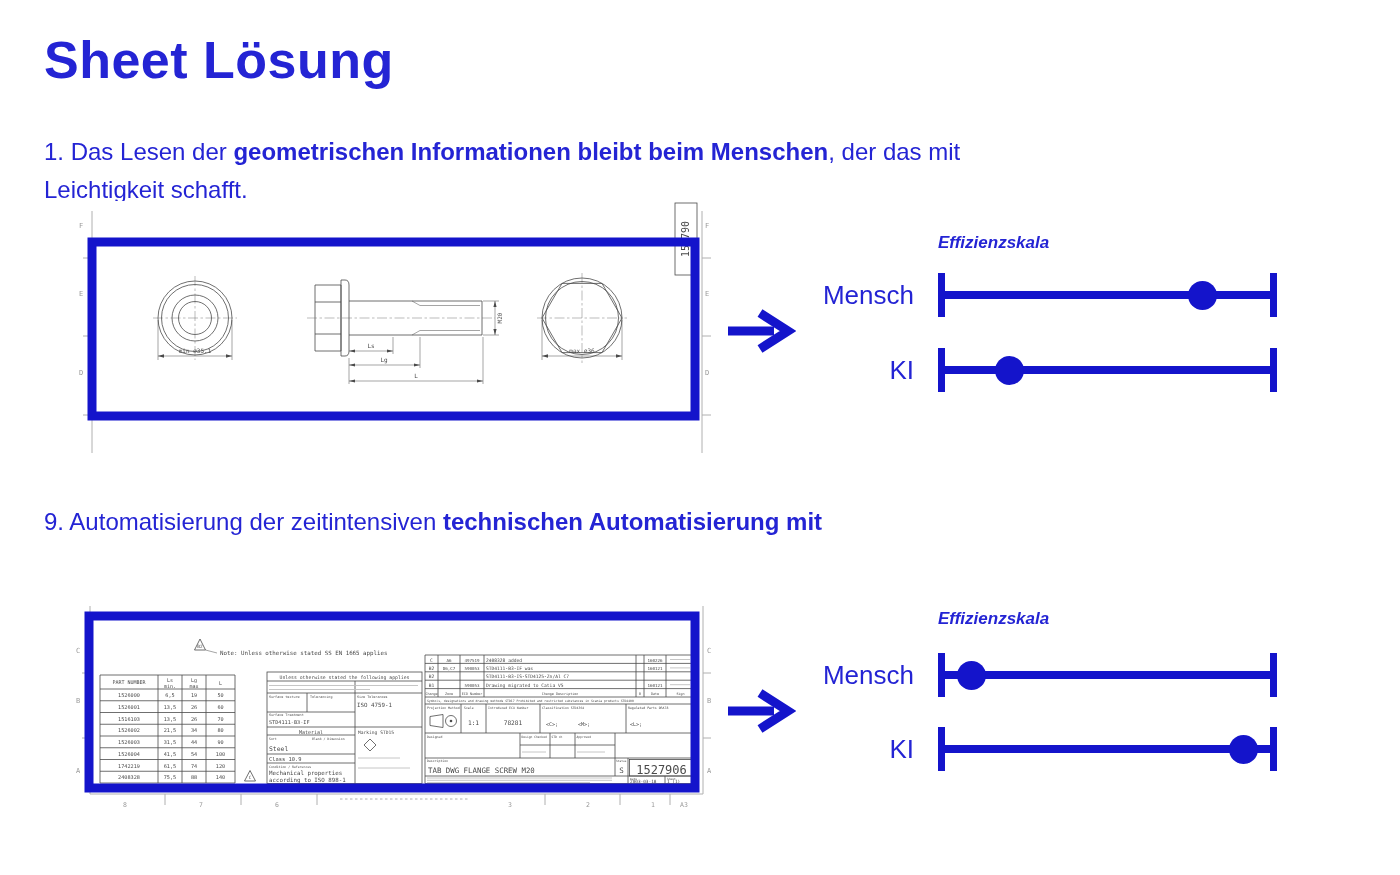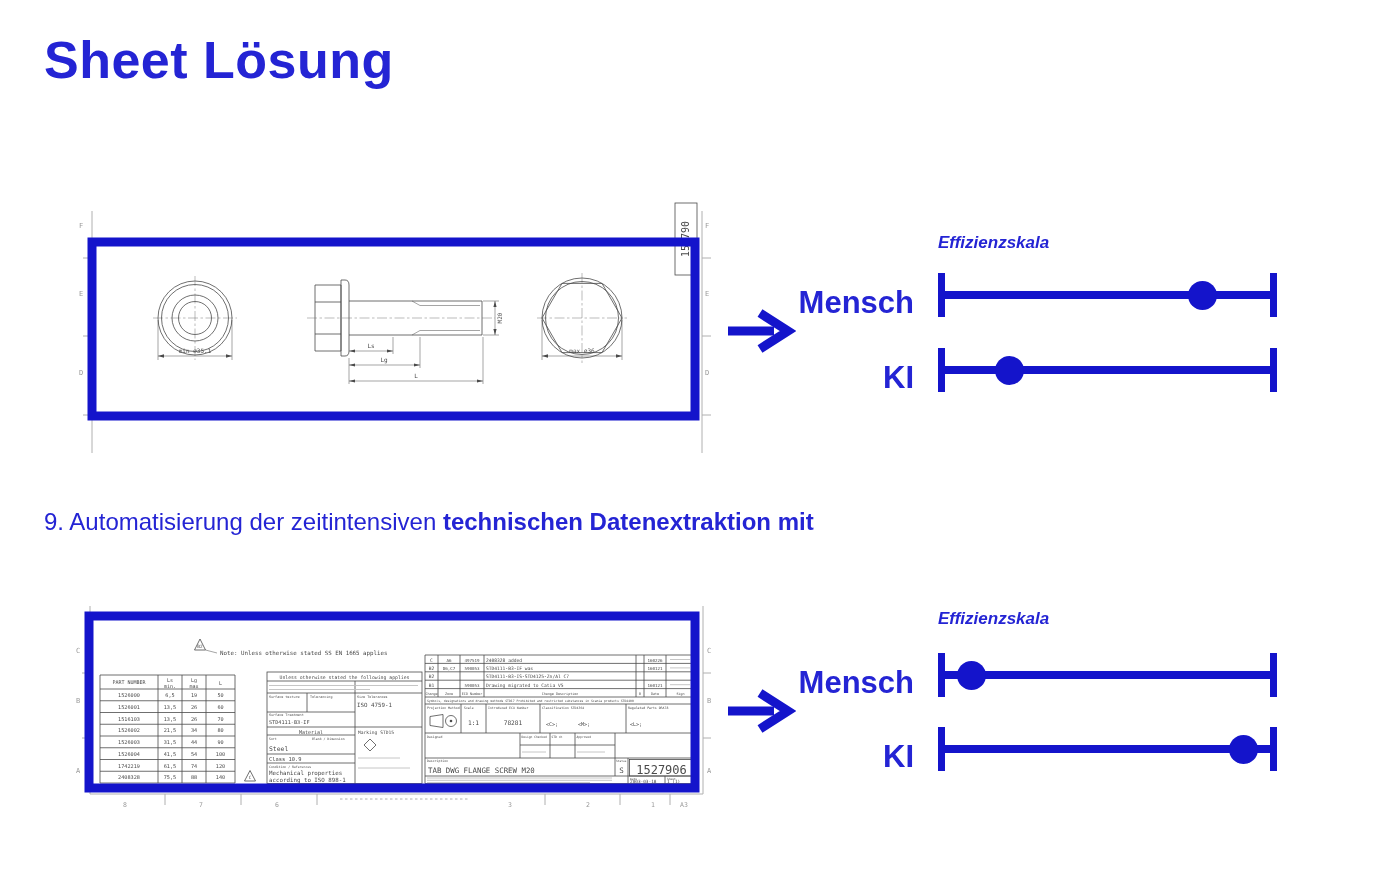--- a/index.html
+++ b/index.html
@@ -21,34 +21,38 @@
   .frl{stroke:var(--frame-line);stroke-width:1;fill:none;}
   .ftx{fill:#9a9a9a;font-family:"DejaVu Sans Mono",monospace;}
   .dtx{fill:var(--drawing-line);font-family:"DejaVu Sans Mono",monospace;}
   .arr{fill:var(--drawing-line);stroke:none;}
   .fillbar{stroke:#c0c0c0;stroke-width:.9;fill:none;}
   .blue-border{stroke:var(--accent-element);stroke-width:9;fill:none;}
   .arrow-svg{position:absolute;}
   .arrow-svg line,.arrow-svg polyline{stroke:var(--accent-element);stroke-width:9;fill:none;stroke-linejoin:miter;}
   .eff-title{position:absolute;color:var(--accent-text);font-size:17px;font-style:italic;font-weight:600;}
   .slider{position:absolute;width:339px;height:44px;}
-  .slider .slider-label{position:absolute;right:calc(100% + 24px);top:8px;height:44px;line-height:44px;
-       font-size:31px;font-weight:700;color:var(--accent-text);white-space:nowrap;}
+  .slider .slider-label{position:absolute;right:calc(100% + 24px);top:0;height:44px;line-height:44px;
+       font-size:26px;font-weight:400;color:var(--accent-text);white-space:nowrap;}
   .slider .cap{position:absolute;top:0;width:7px;height:44px;background:var(--accent-element);}
   .slider .cap-l{left:0;} .slider .cap-r{right:0;}
   .slider .track{position:absolute;left:0;right:0;top:18px;height:8px;background:var(--accent-element);}
   .slider .dot{position:absolute;top:7.5px;width:29px;height:29px;border-radius:50%;background:var(--accent-element);}
 </style>
 </head>
 <body>
 
 <div class="slide">
 
   <h1 class="title">Sheet Lösung</h1>
 
+  <div class="para" id="p1">
+    <div><span>1. Das Lesen der </span><span class="bld">geometrischen Informationen bleibt beim Menschen</span><span>, der das mit</span></div>
+    <div>Leichtigkeit schafft.</div>
+  </div>
 
   <div class="drawing" id="drawing1">
     <svg width="640" height="262" viewBox="0 0 640 262">
       <g>
         <line class="frl" x1="17" y1="10" x2="17" y2="252"></line>
         <line class="frl" x1="627" y1="10" x2="627" y2="252"></line>
         <line class="frl" x1="8" y1="57" x2="17" y2="57"></line>
         <line class="frl" x1="8" y1="135" x2="17" y2="135"></line>
         <line class="frl" x1="8" y1="214" x2="17" y2="214"></line>
         <line class="frl" x1="627" y1="57" x2="636" y2="57"></line>
@@ -152,21 +156,21 @@
   </div>
   <div class="slider" style="left:938px;top:348px">
     <div class="slider-label">KI</div>
     <div class="cap cap-l"></div>
     <div class="track"></div>
     <div class="cap cap-r"></div>
     <div class="dot" style="left: calc(21% - 14.5px);"></div>
   </div>
 
   <div class="para" id="p2">
-    <div><span>9. Automatisierung der zeitintensiven </span><span class="bld">technischen Datenextraktion mit</span></div>
+    <div><span>9. Automatisierung der zeitintensiven </span><span class="bld">technischen Automatisierung mit</span></div>
   </div>
 
   <div class="drawing" id="drawing2">
     <svg width="650" height="245" viewBox="0 0 650 245">
       <g>
         <line class="frl" x1="20" y1="8" x2="20" y2="196"></line>
         <line class="frl" x1="633" y1="8" x2="633" y2="196"></line>
         <line class="frl" x1="12" y1="75" x2="20" y2="75"></line>
         <line class="frl" x1="12" y1="140" x2="20" y2="140"></line>
         <line class="frl" x1="633" y1="75" x2="641" y2="75"></line>

